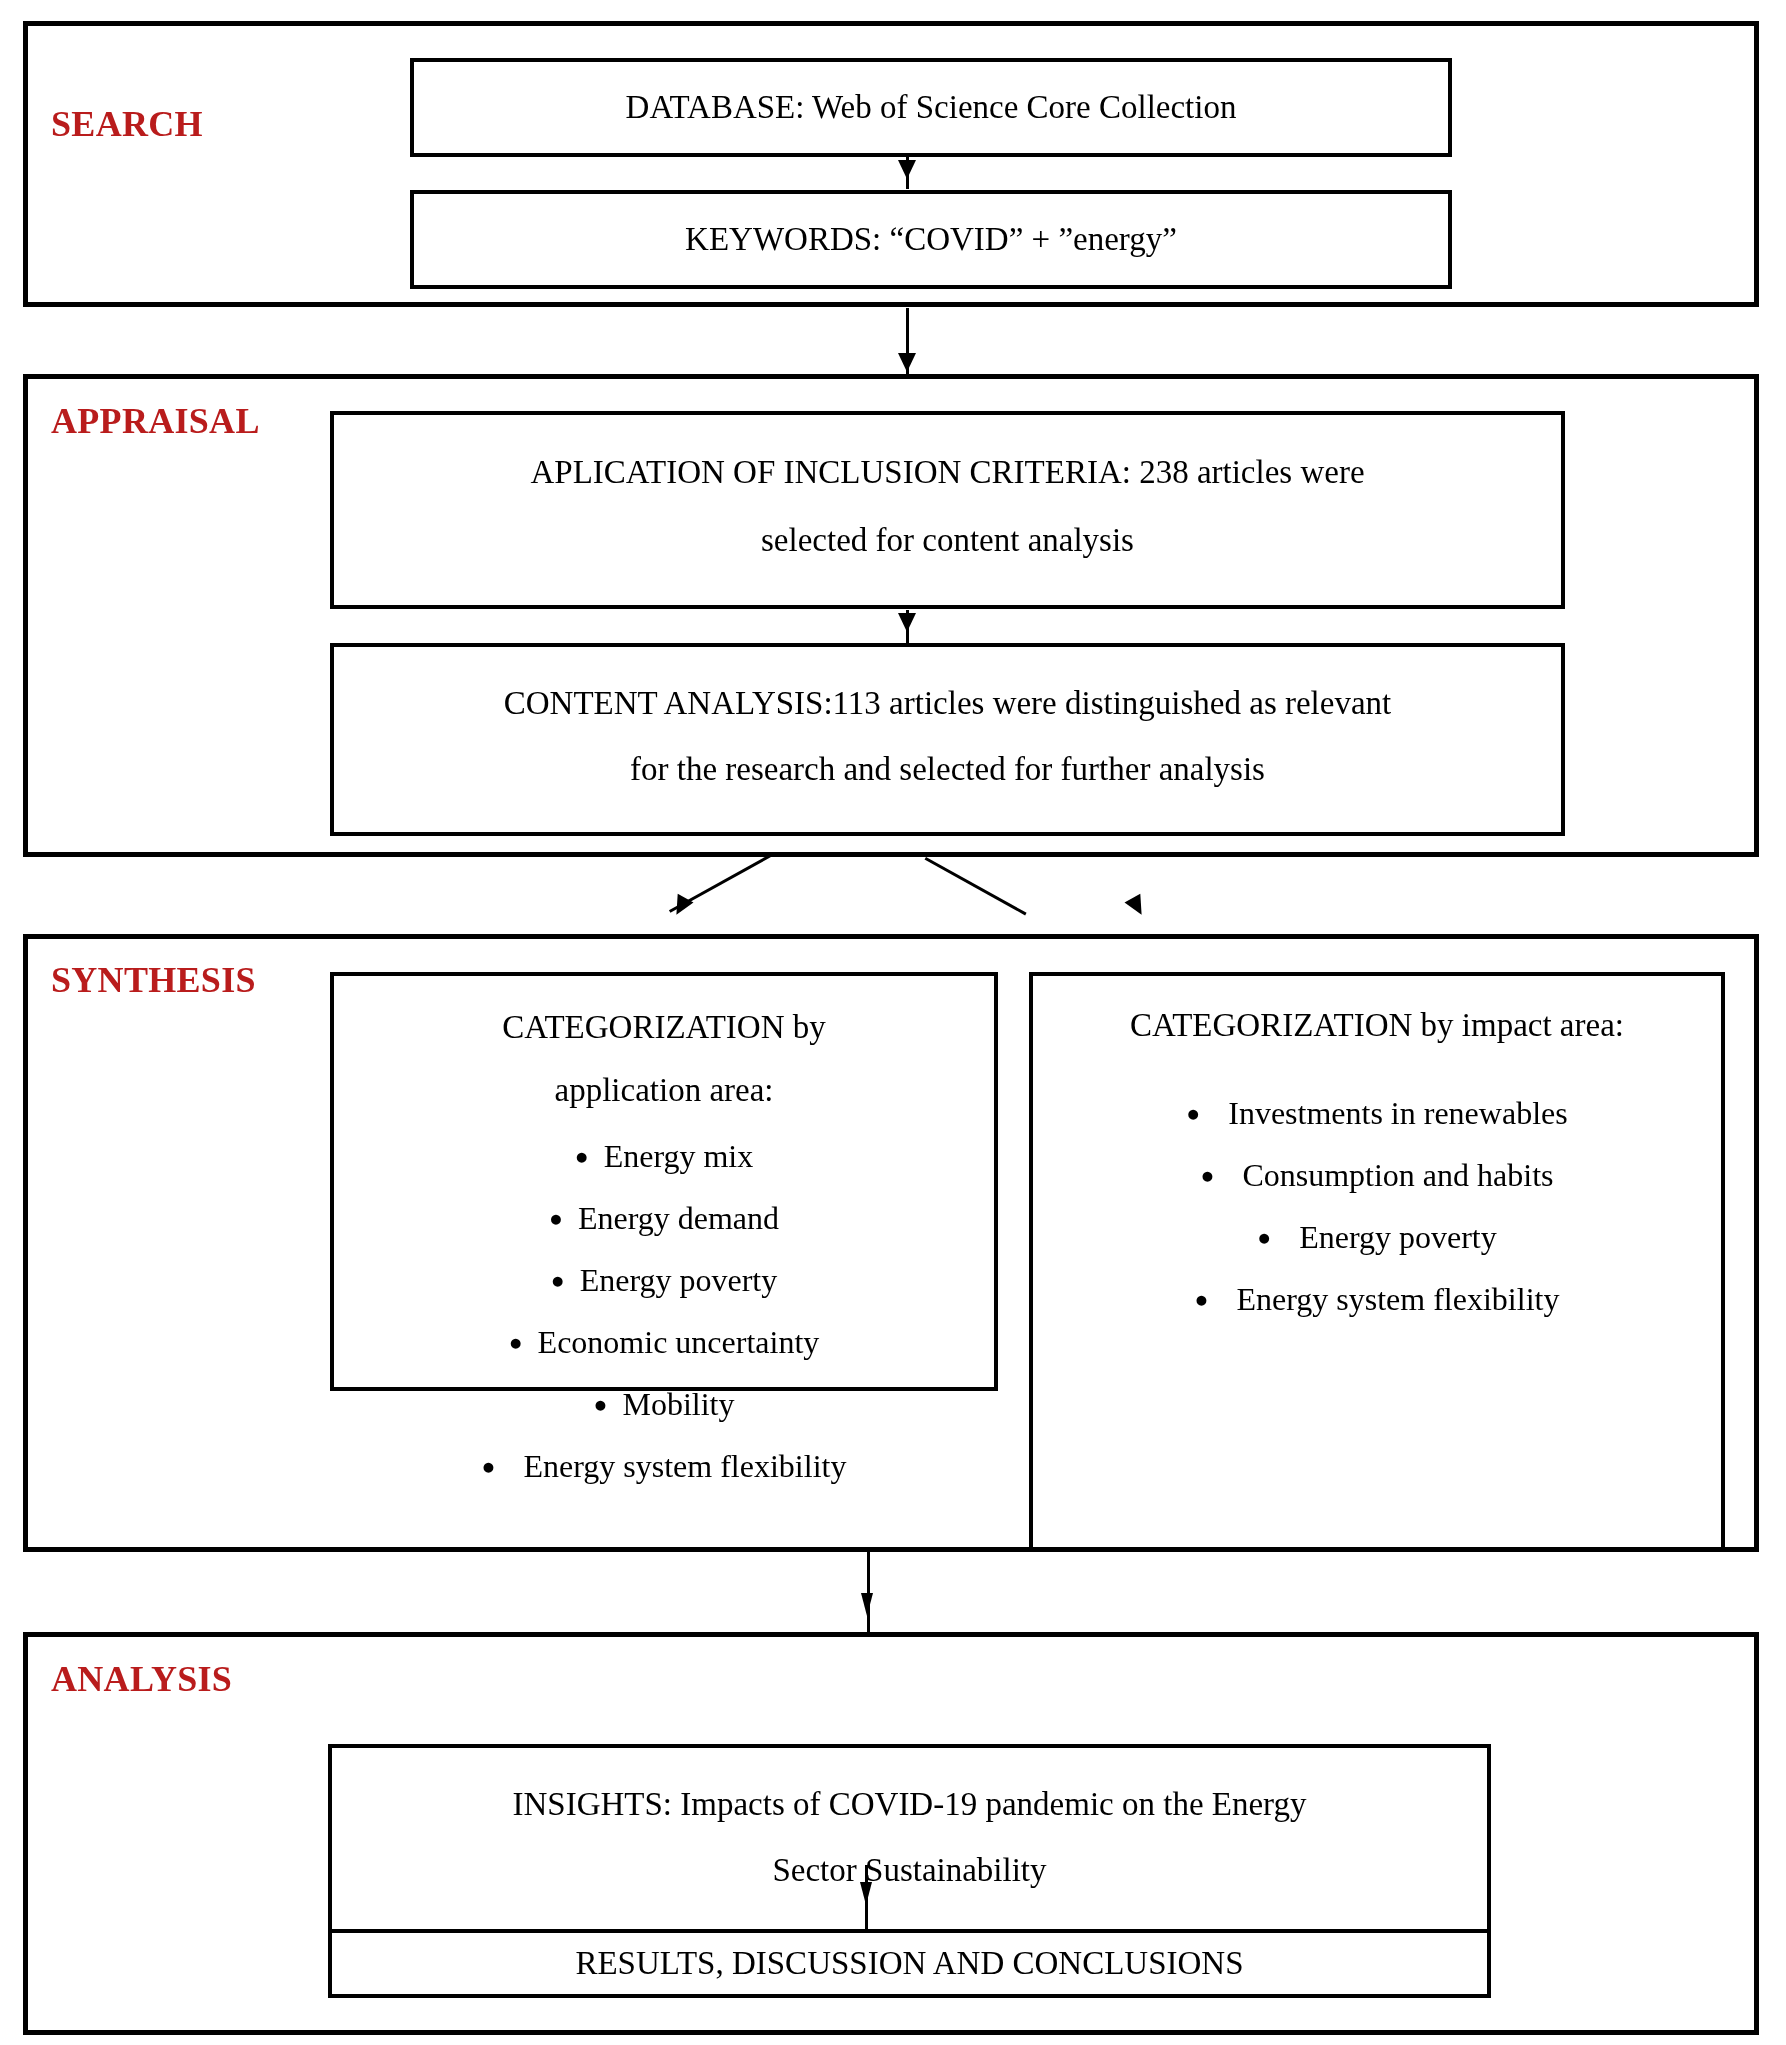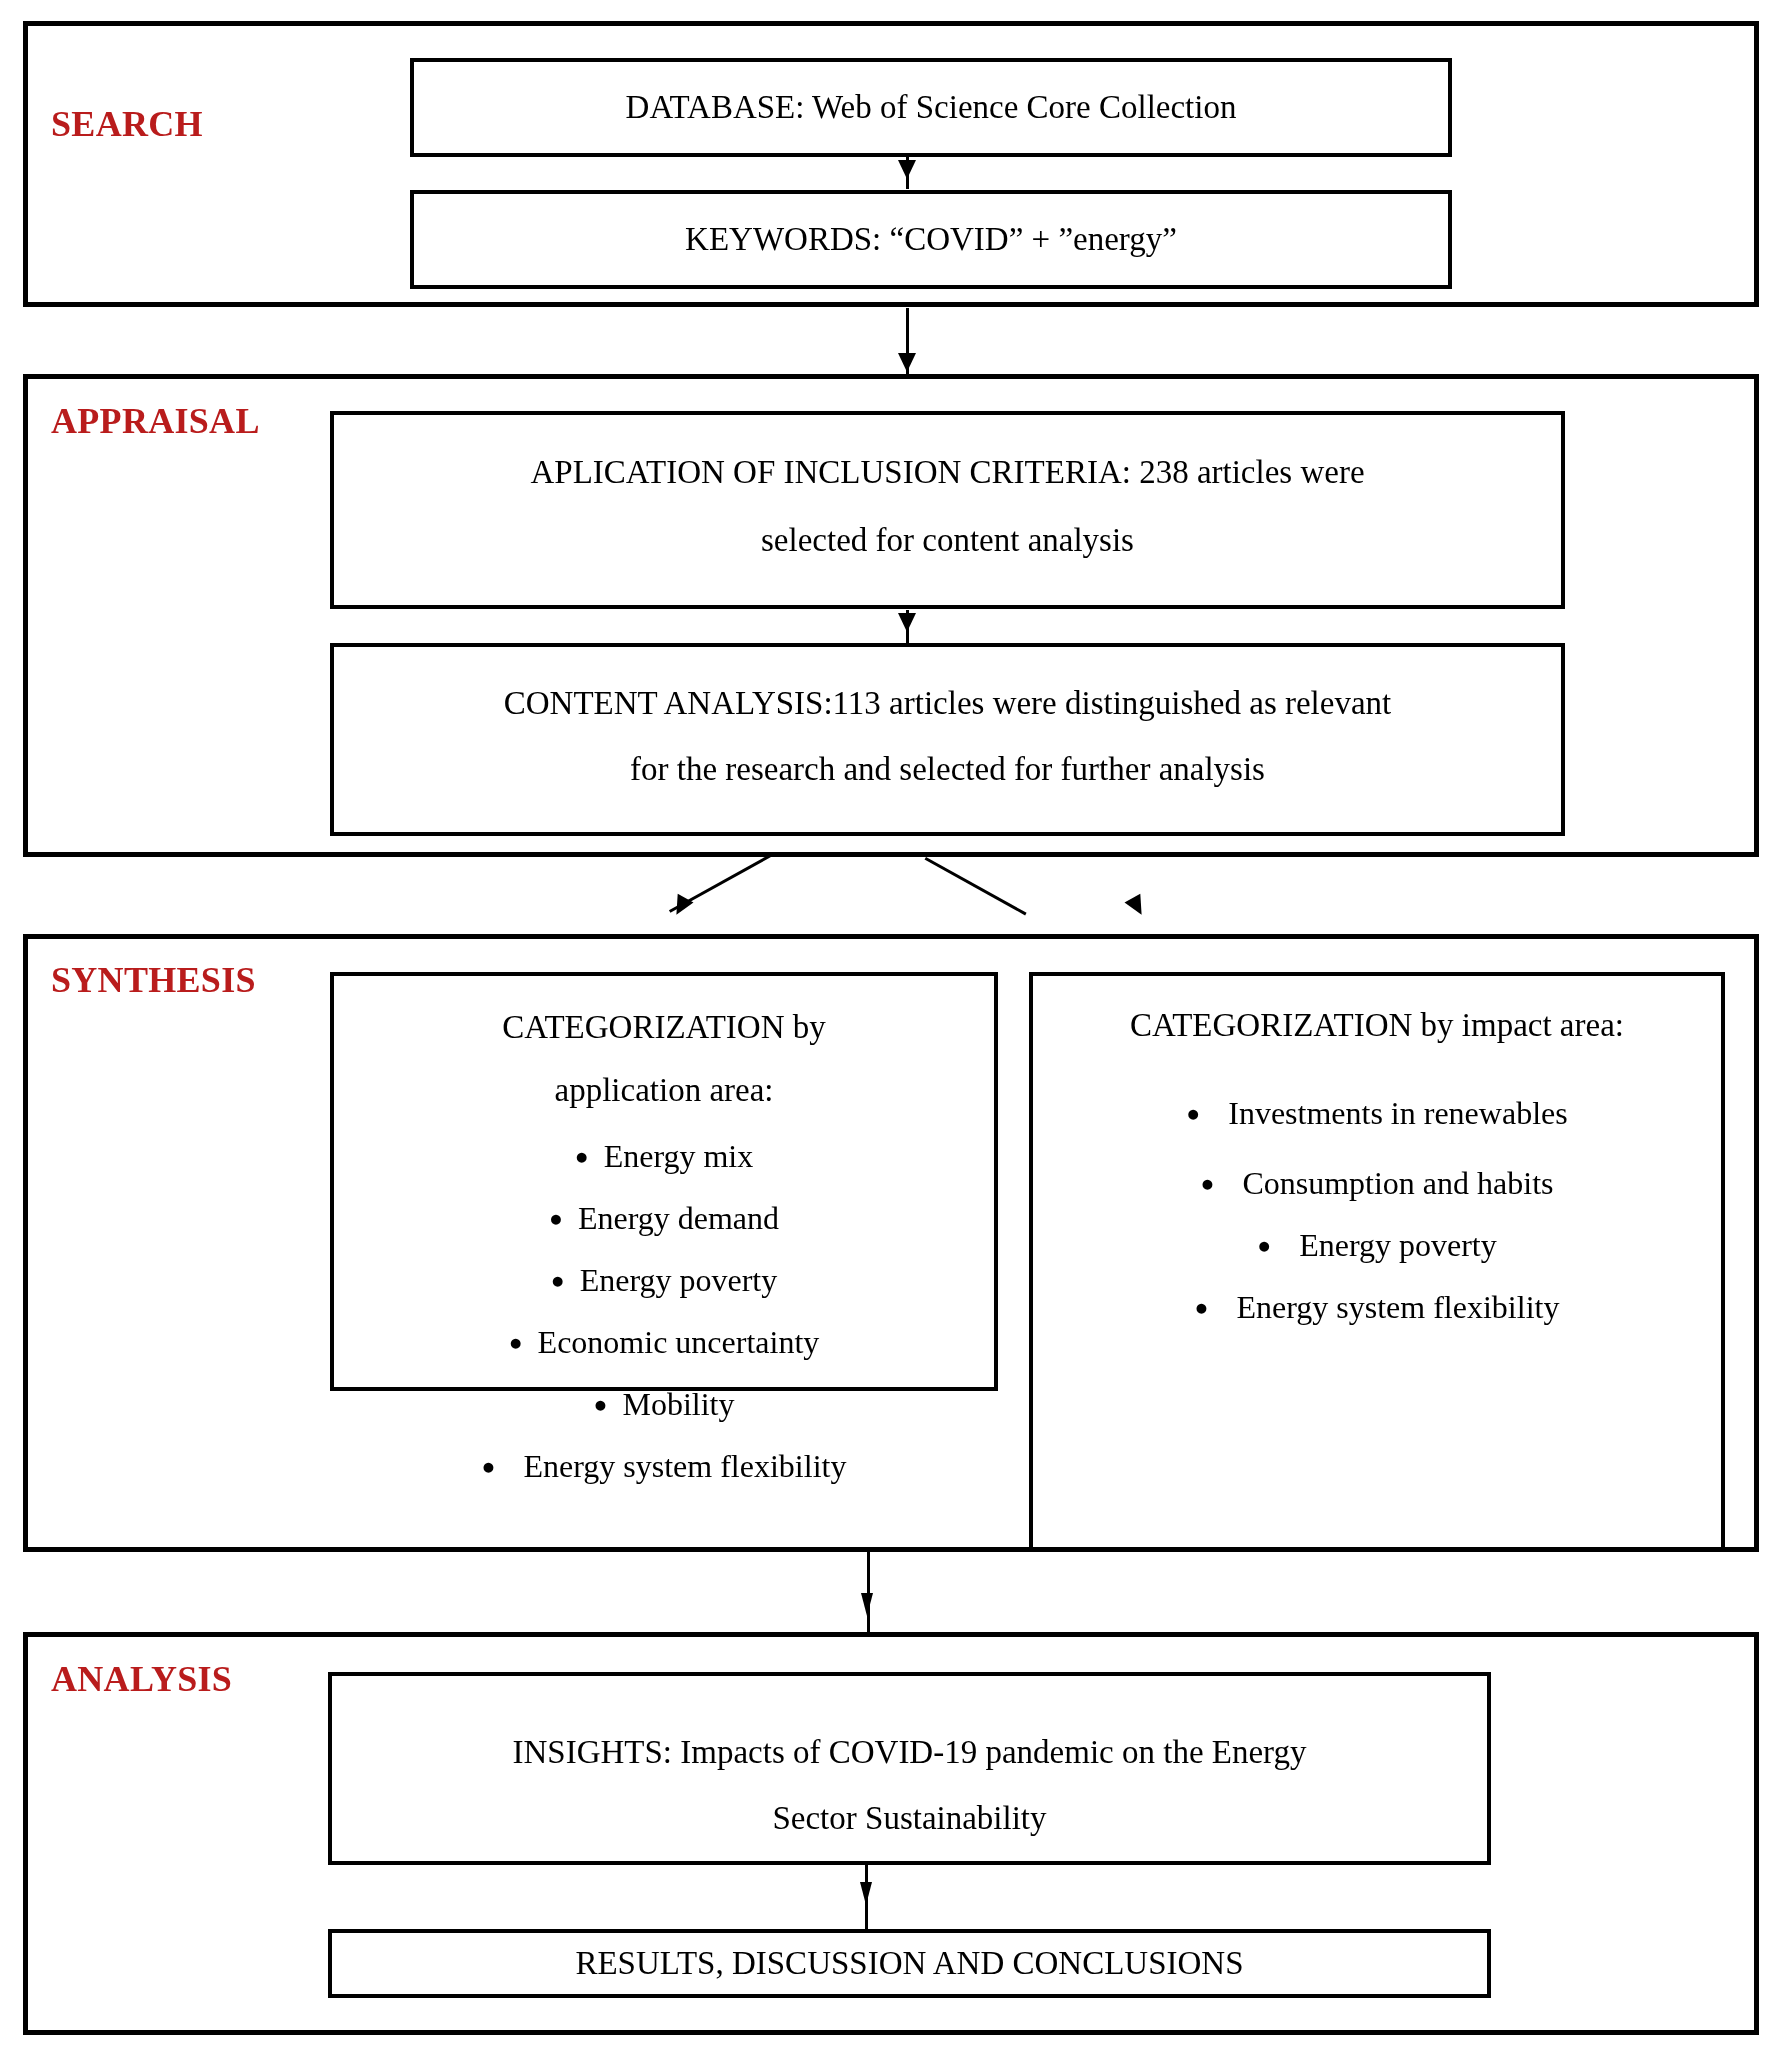--- a/index.html
+++ b/index.html
@@ -194,39 +194,39 @@
       </li>
     </ul>
   </div>
 
   <div class="box" style="left:1029px; top:972px; width:696px; height:579px; padding-top:33px;">
     <div class="cat-title">CATEGORIZATION by impact area:</div>
     <ul class="bullets" style="margin-top:25px;">
       <li style="margin-top:30px;">
         <span class="dot wide">●</span><span>Investments in renewables</span>
       </li>
-      <li style="margin-top:38px;">
+      <li style="margin-top:30px;">
         <span class="dot wide">●</span><span>Consumption and habits</span>
       </li>
       <li style="margin-top:30px;">
         <span class="dot wide">●</span><span>Energy poverty</span>
       </li>
       <li style="margin-top:30px;">
         <span class="dot wide">●</span><span>Energy system flexibility</span>
       </li>
     </ul>
   </div>
 
   <div class="vline" style="left:867px; top:1552px; height:81px;"></div>
   <div class="arrowhead slim" style="left:861px; top:1593px;"></div>
 
   <div class="stage" style="left:23px; top:1632px; width:1736px; height:403px;"></div>
   <div class="stage-label" style="left:51px; top:1661px;">ANALYSIS</div>
 
-  <div class="box" style="left:328px; top:1672px; width:1163px; height:193px; padding-top:60px;">
+  <div class="box" style="left:328px; top:1744px; width:1163px; height:193px; padding-top:40px;">
     <div class="para-line">INSIGHTS: Impacts of COVID-19 pandemic on the Energy</div>
     <div class="para-line" style="margin-top:33px;">Sector Sustainability</div>
   </div>
 
   <div class="vline" style="left:865px; top:1865px; height:64px;"></div>
   <div class="arrowhead slim" style="left:860px; top:1882px;"></div>
 
   <div class="box center-mid" style="left:328px; top:1929px; width:1163px; height:69px;">
     <div class="box-line">RESULTS, DISCUSSION AND CONCLUSIONS</div>
   </div>

